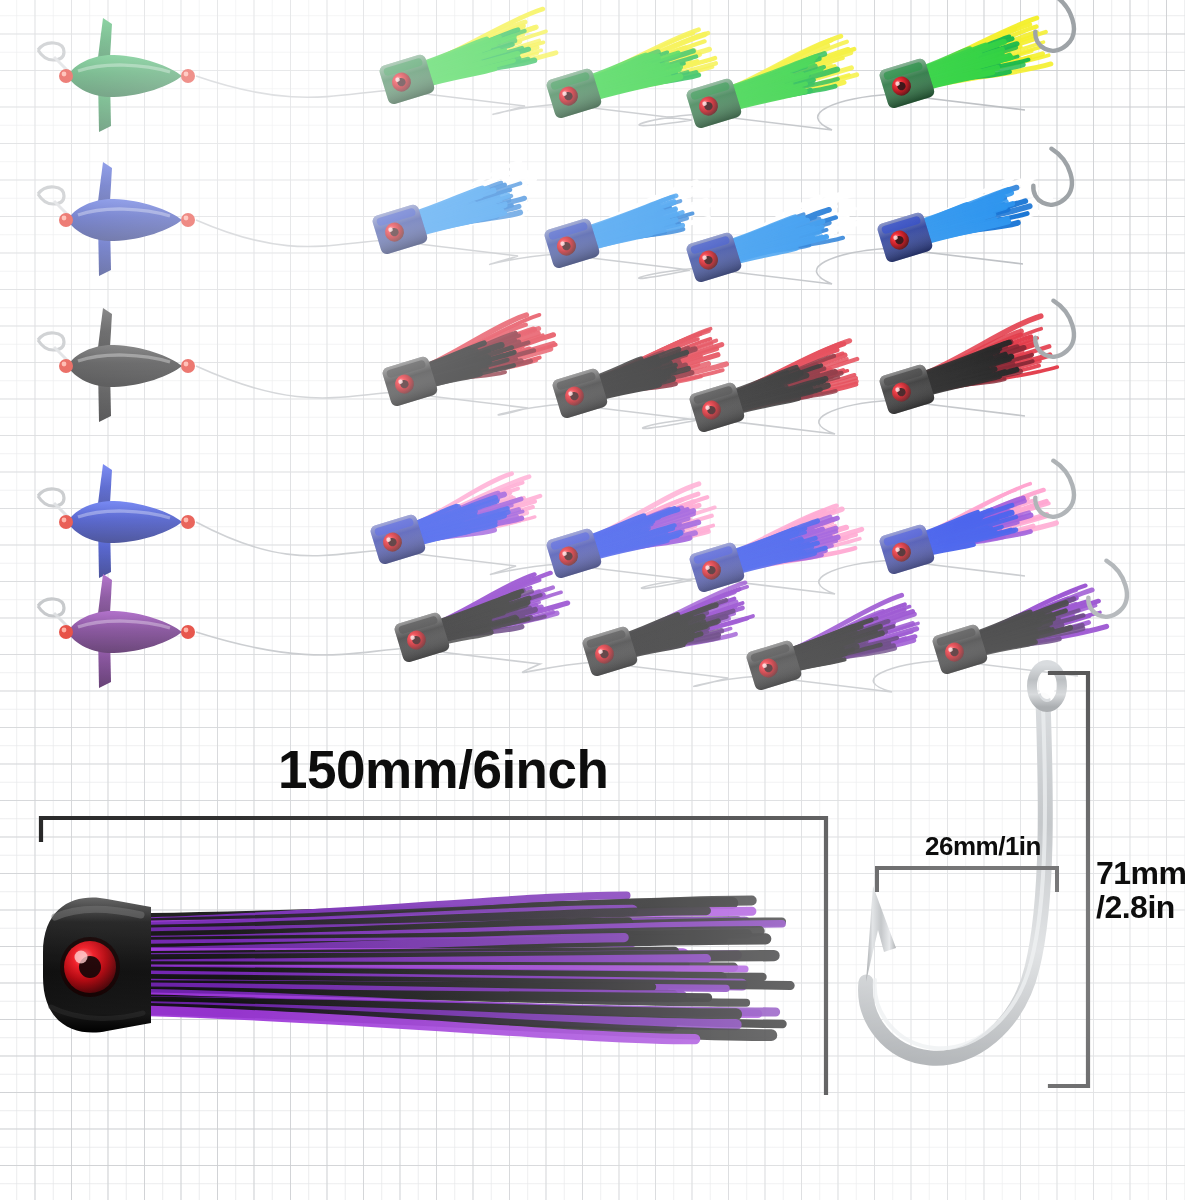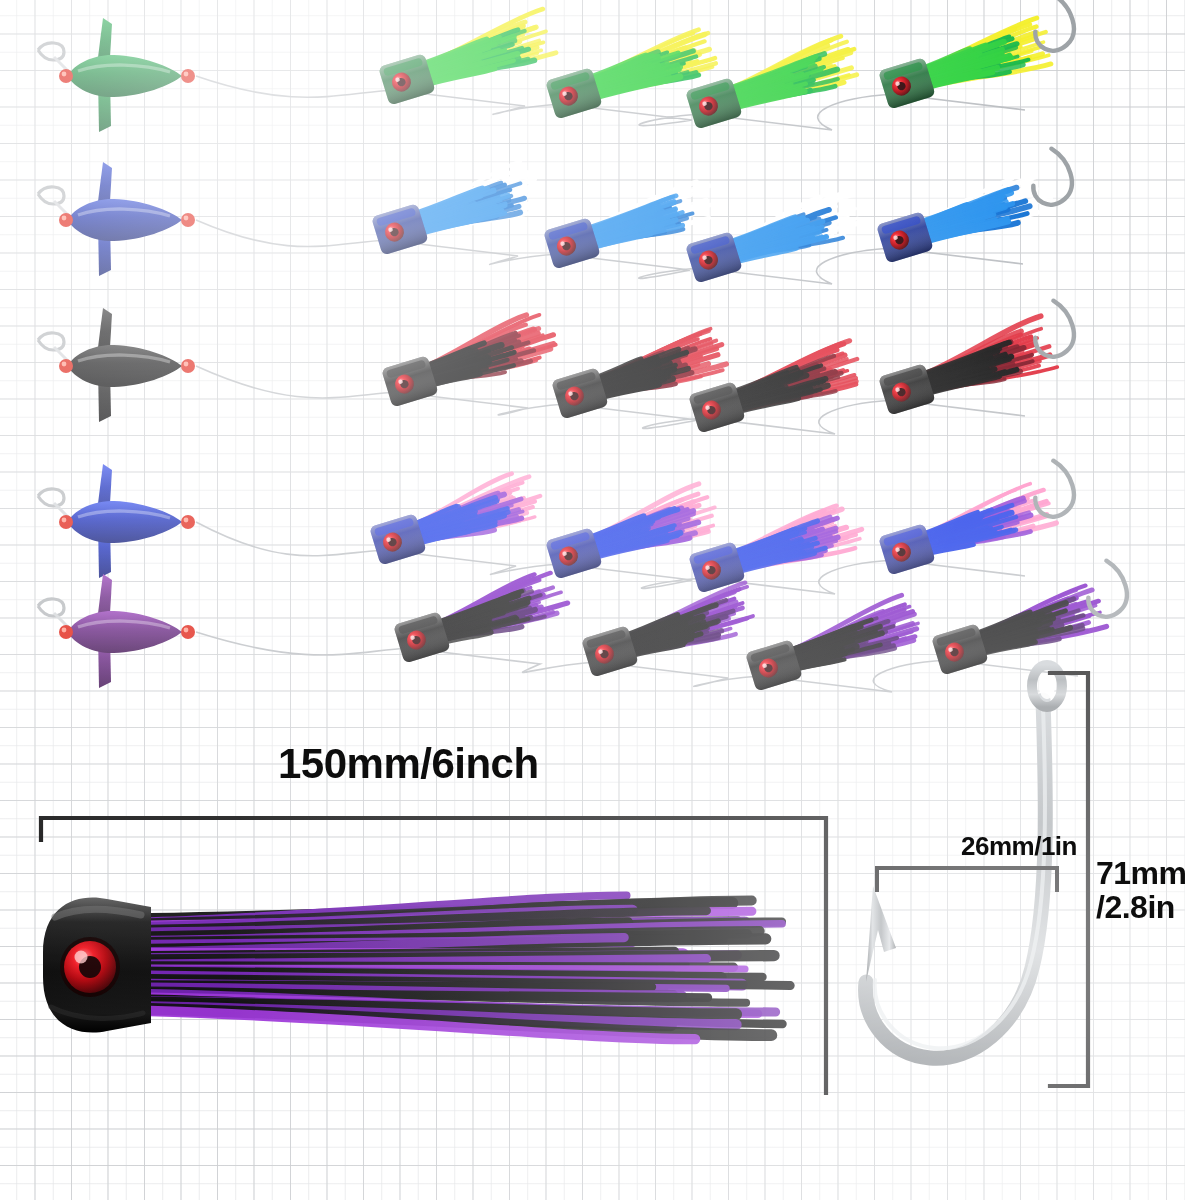--- a/index.html
+++ b/index.html
@@ -40,22 +40,22 @@
   
   .dim-label{
     position:absolute;
     font-family:"Liberation Sans", sans-serif;
     font-weight:bold;
     color:#0d0d0d;
     letter-spacing:-0.5px;
     white-space:pre;
     line-height:1.06;
   }
-  #lbl-150{ left:278px; top:742px; font-size:42px; }
-  #lbl-26 { left:961px; top:833px; font-size:26px; }
+  #lbl-150{ left:278px; top:742px; font-size:53px; }
+  #lbl-26 { left:925px; top:833px; font-size:26px; }
   #lbl-71 { left:1096px; top:857px; font-size:32px; }
 </style>
 </head>
 <body>
 
 <div id="stage">
 
   <div id="grid"></div>
 
   <svg class="layer" id="art" viewBox="0 0 1185 1200">

